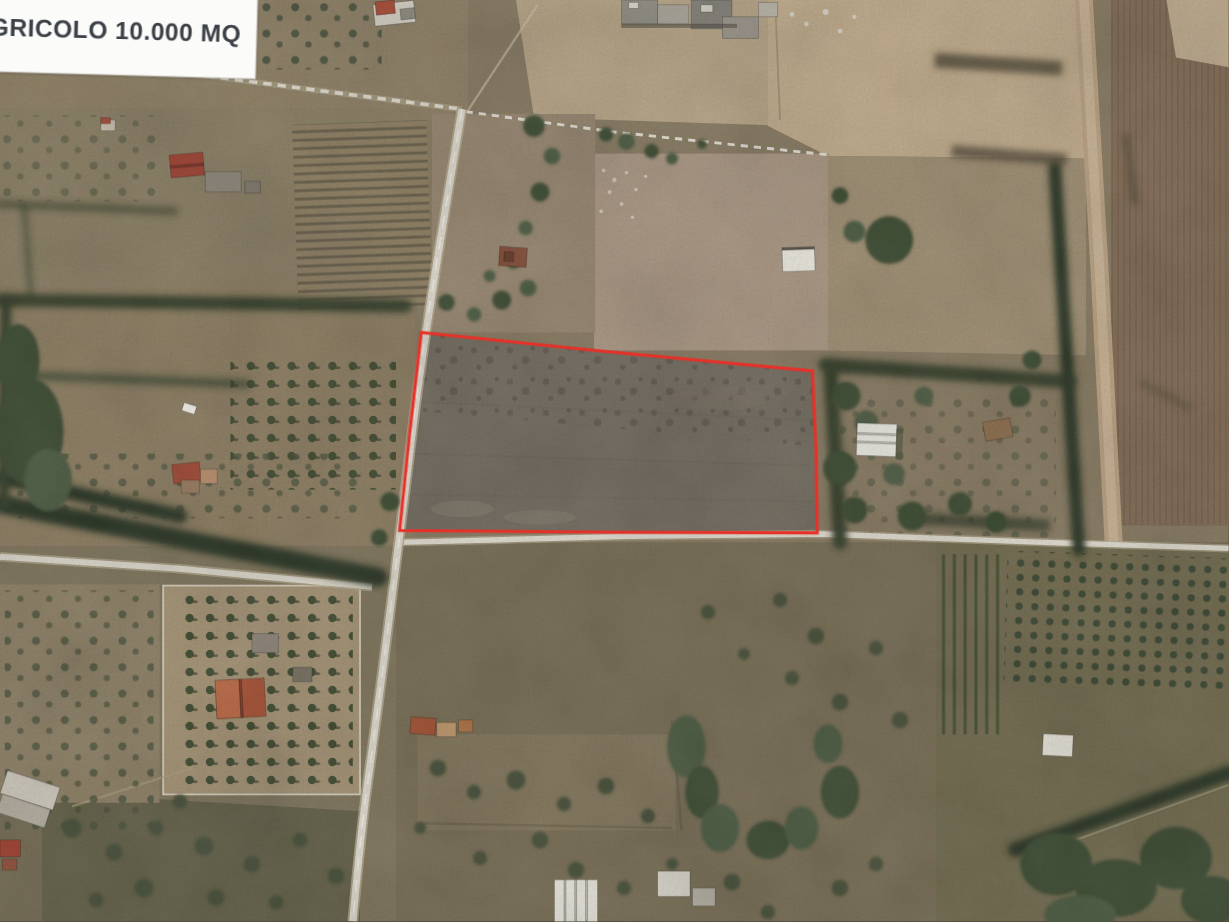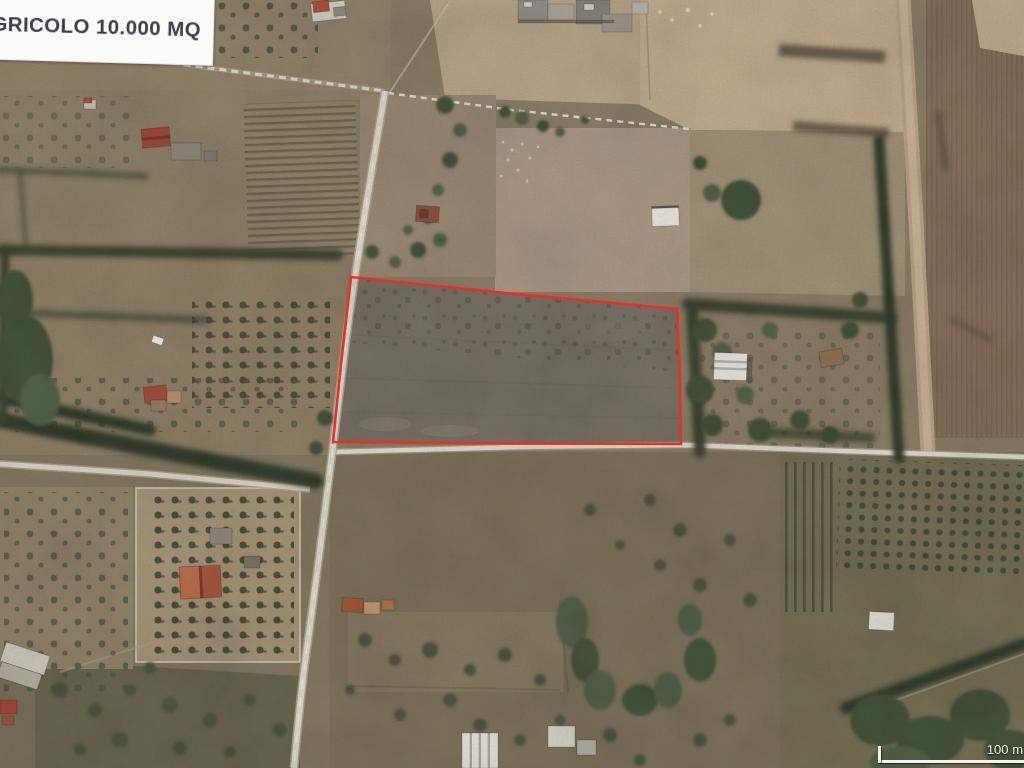--- a/index.html
+++ b/index.html
@@ -395,19 +395,14 @@
     <rect width="1024" height="768" filter="url(#cN2)" style="mix-blend-mode:screen" opacity=".10"></rect>
   </g>
 
   <path d="M351,277 L500,292.5 L677,309 L680,374 L681,444 L510,443.5 L333,442 L341,364 Z" fill="none" stroke-width="2.6" stroke-linejoin="miter" stroke="#e73128"></path>
 </svg>
 
 <div class="label-box">
   <span style="color: rgb(60, 65, 71);">AGRICOLO 10.000 MQ</span>
 </div>
 
-<div class="scalebar">
-  <div class="scale-line"></div>
-  <div class="scale-tick"></div>
-  <span class="scale-text" style="color: rgb(244, 243, 239);">100 m</span>
+
 </div>
 
-</div>
-
 </body></html>

